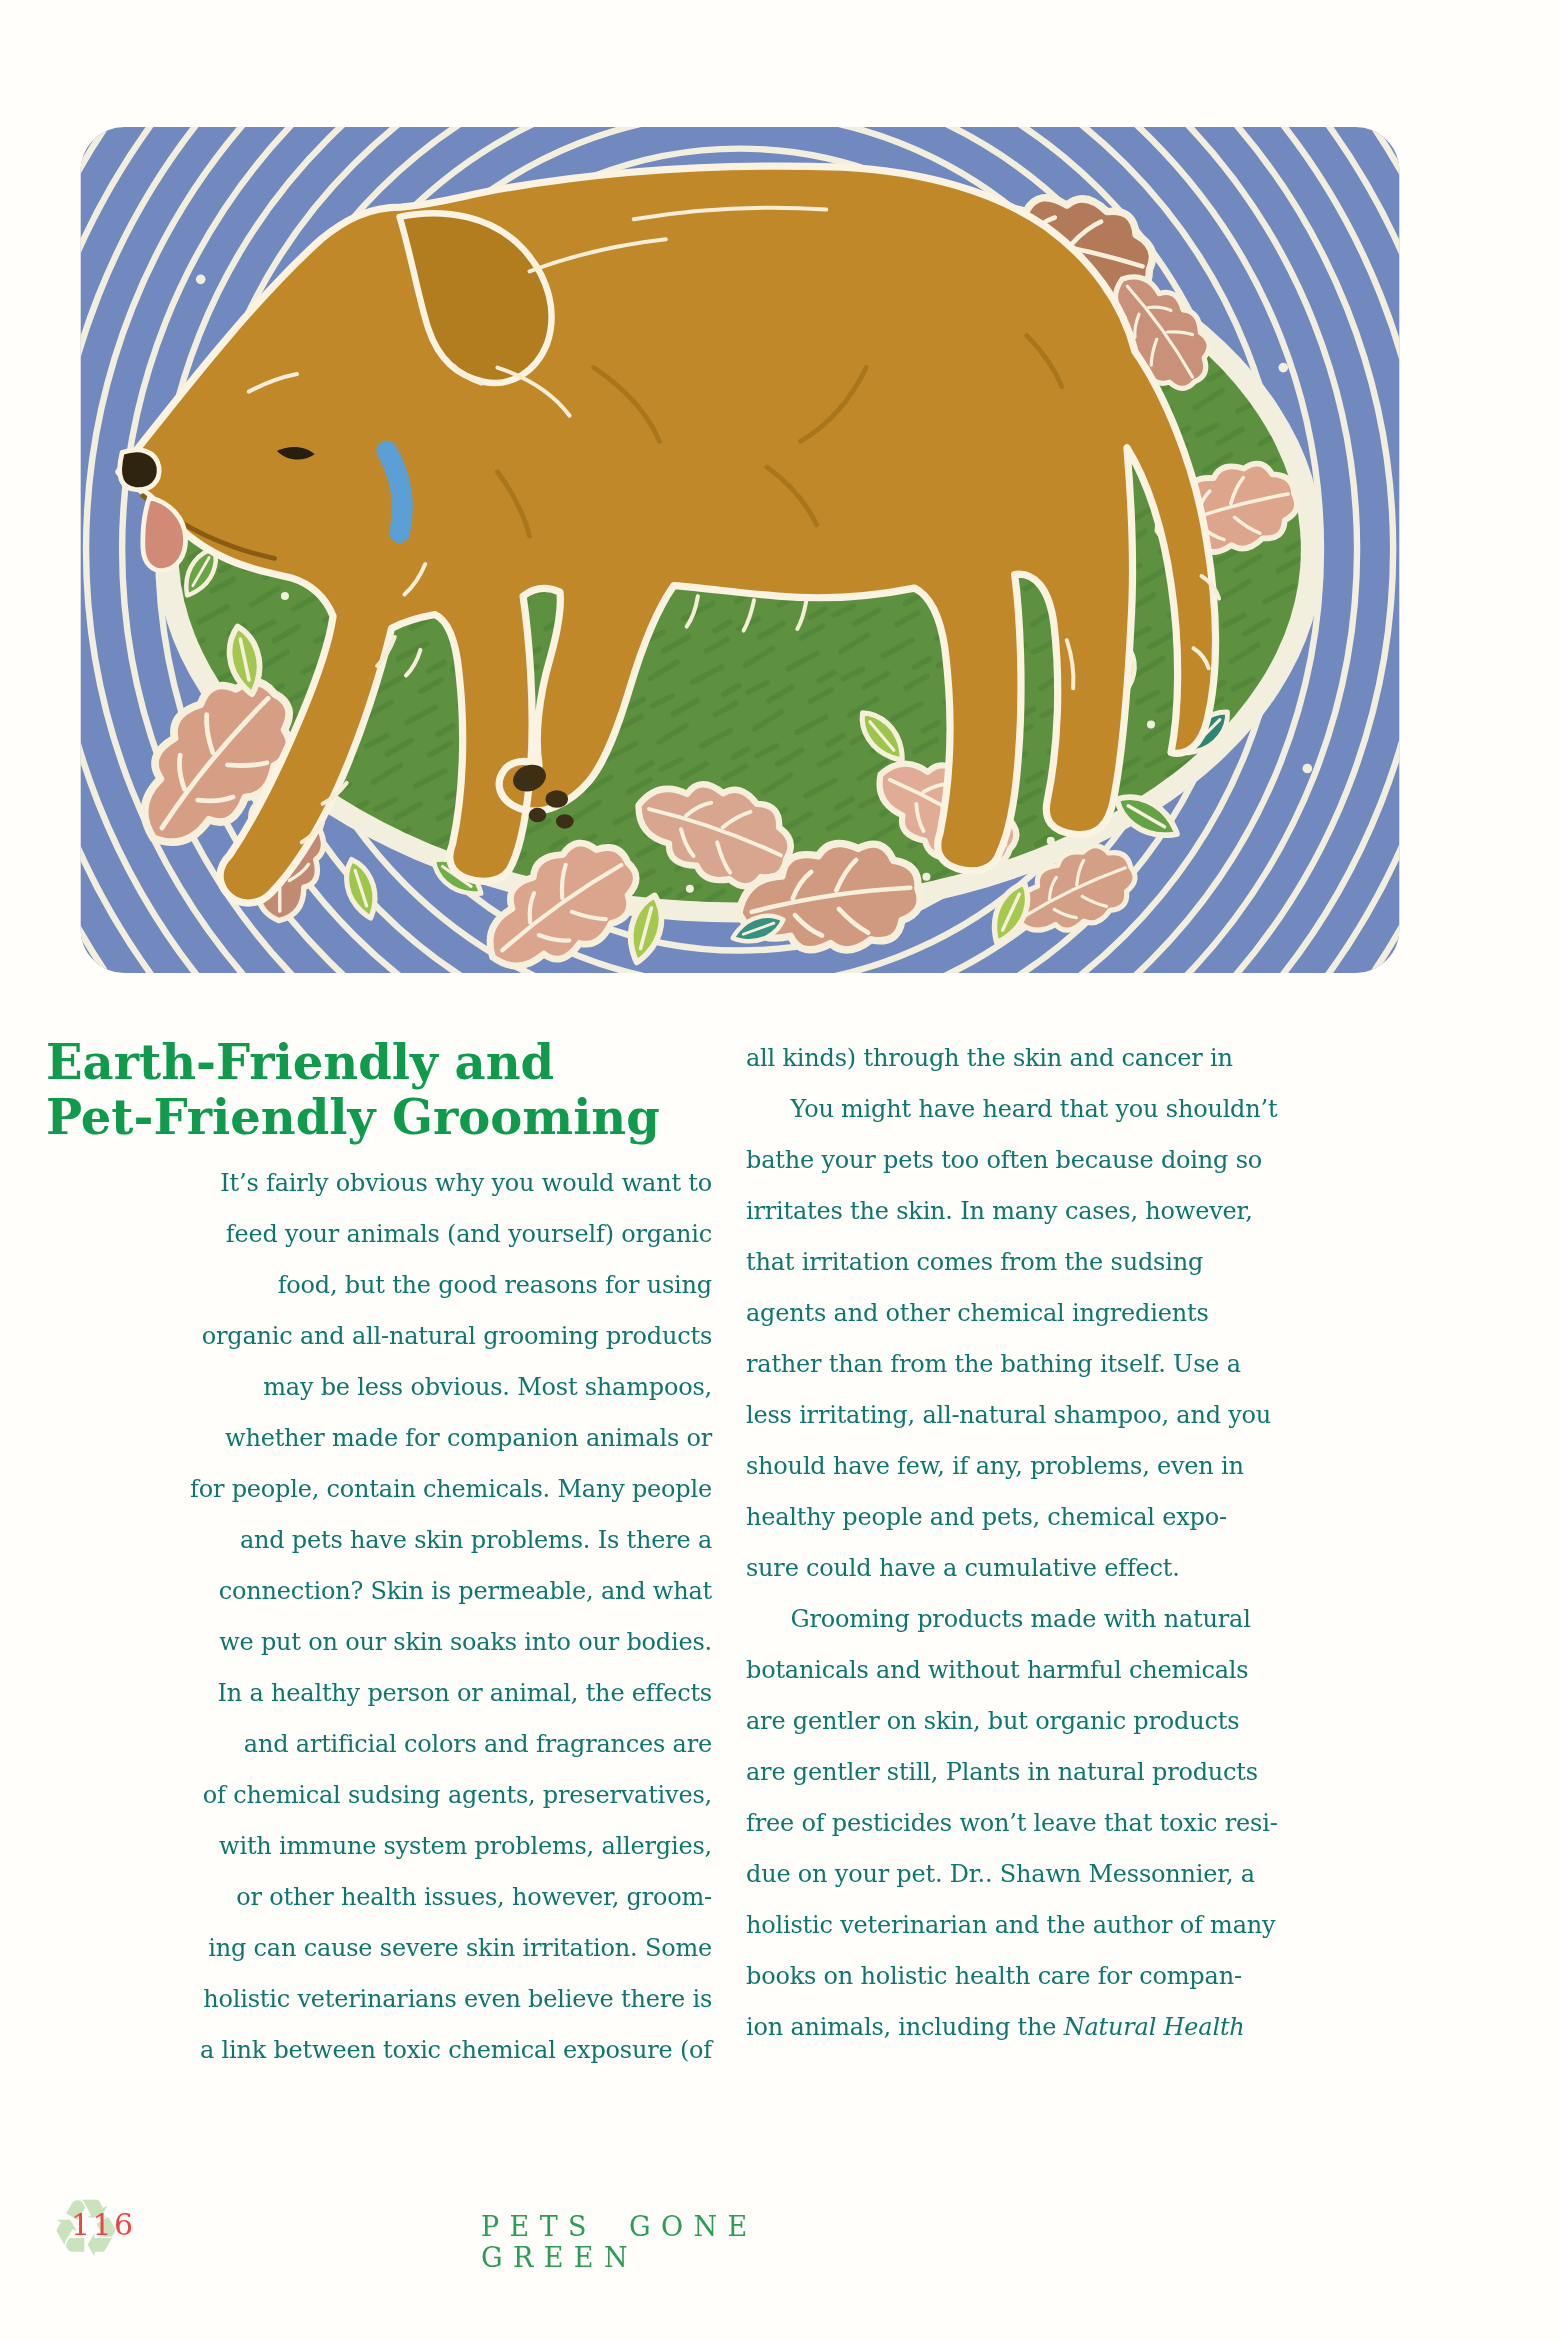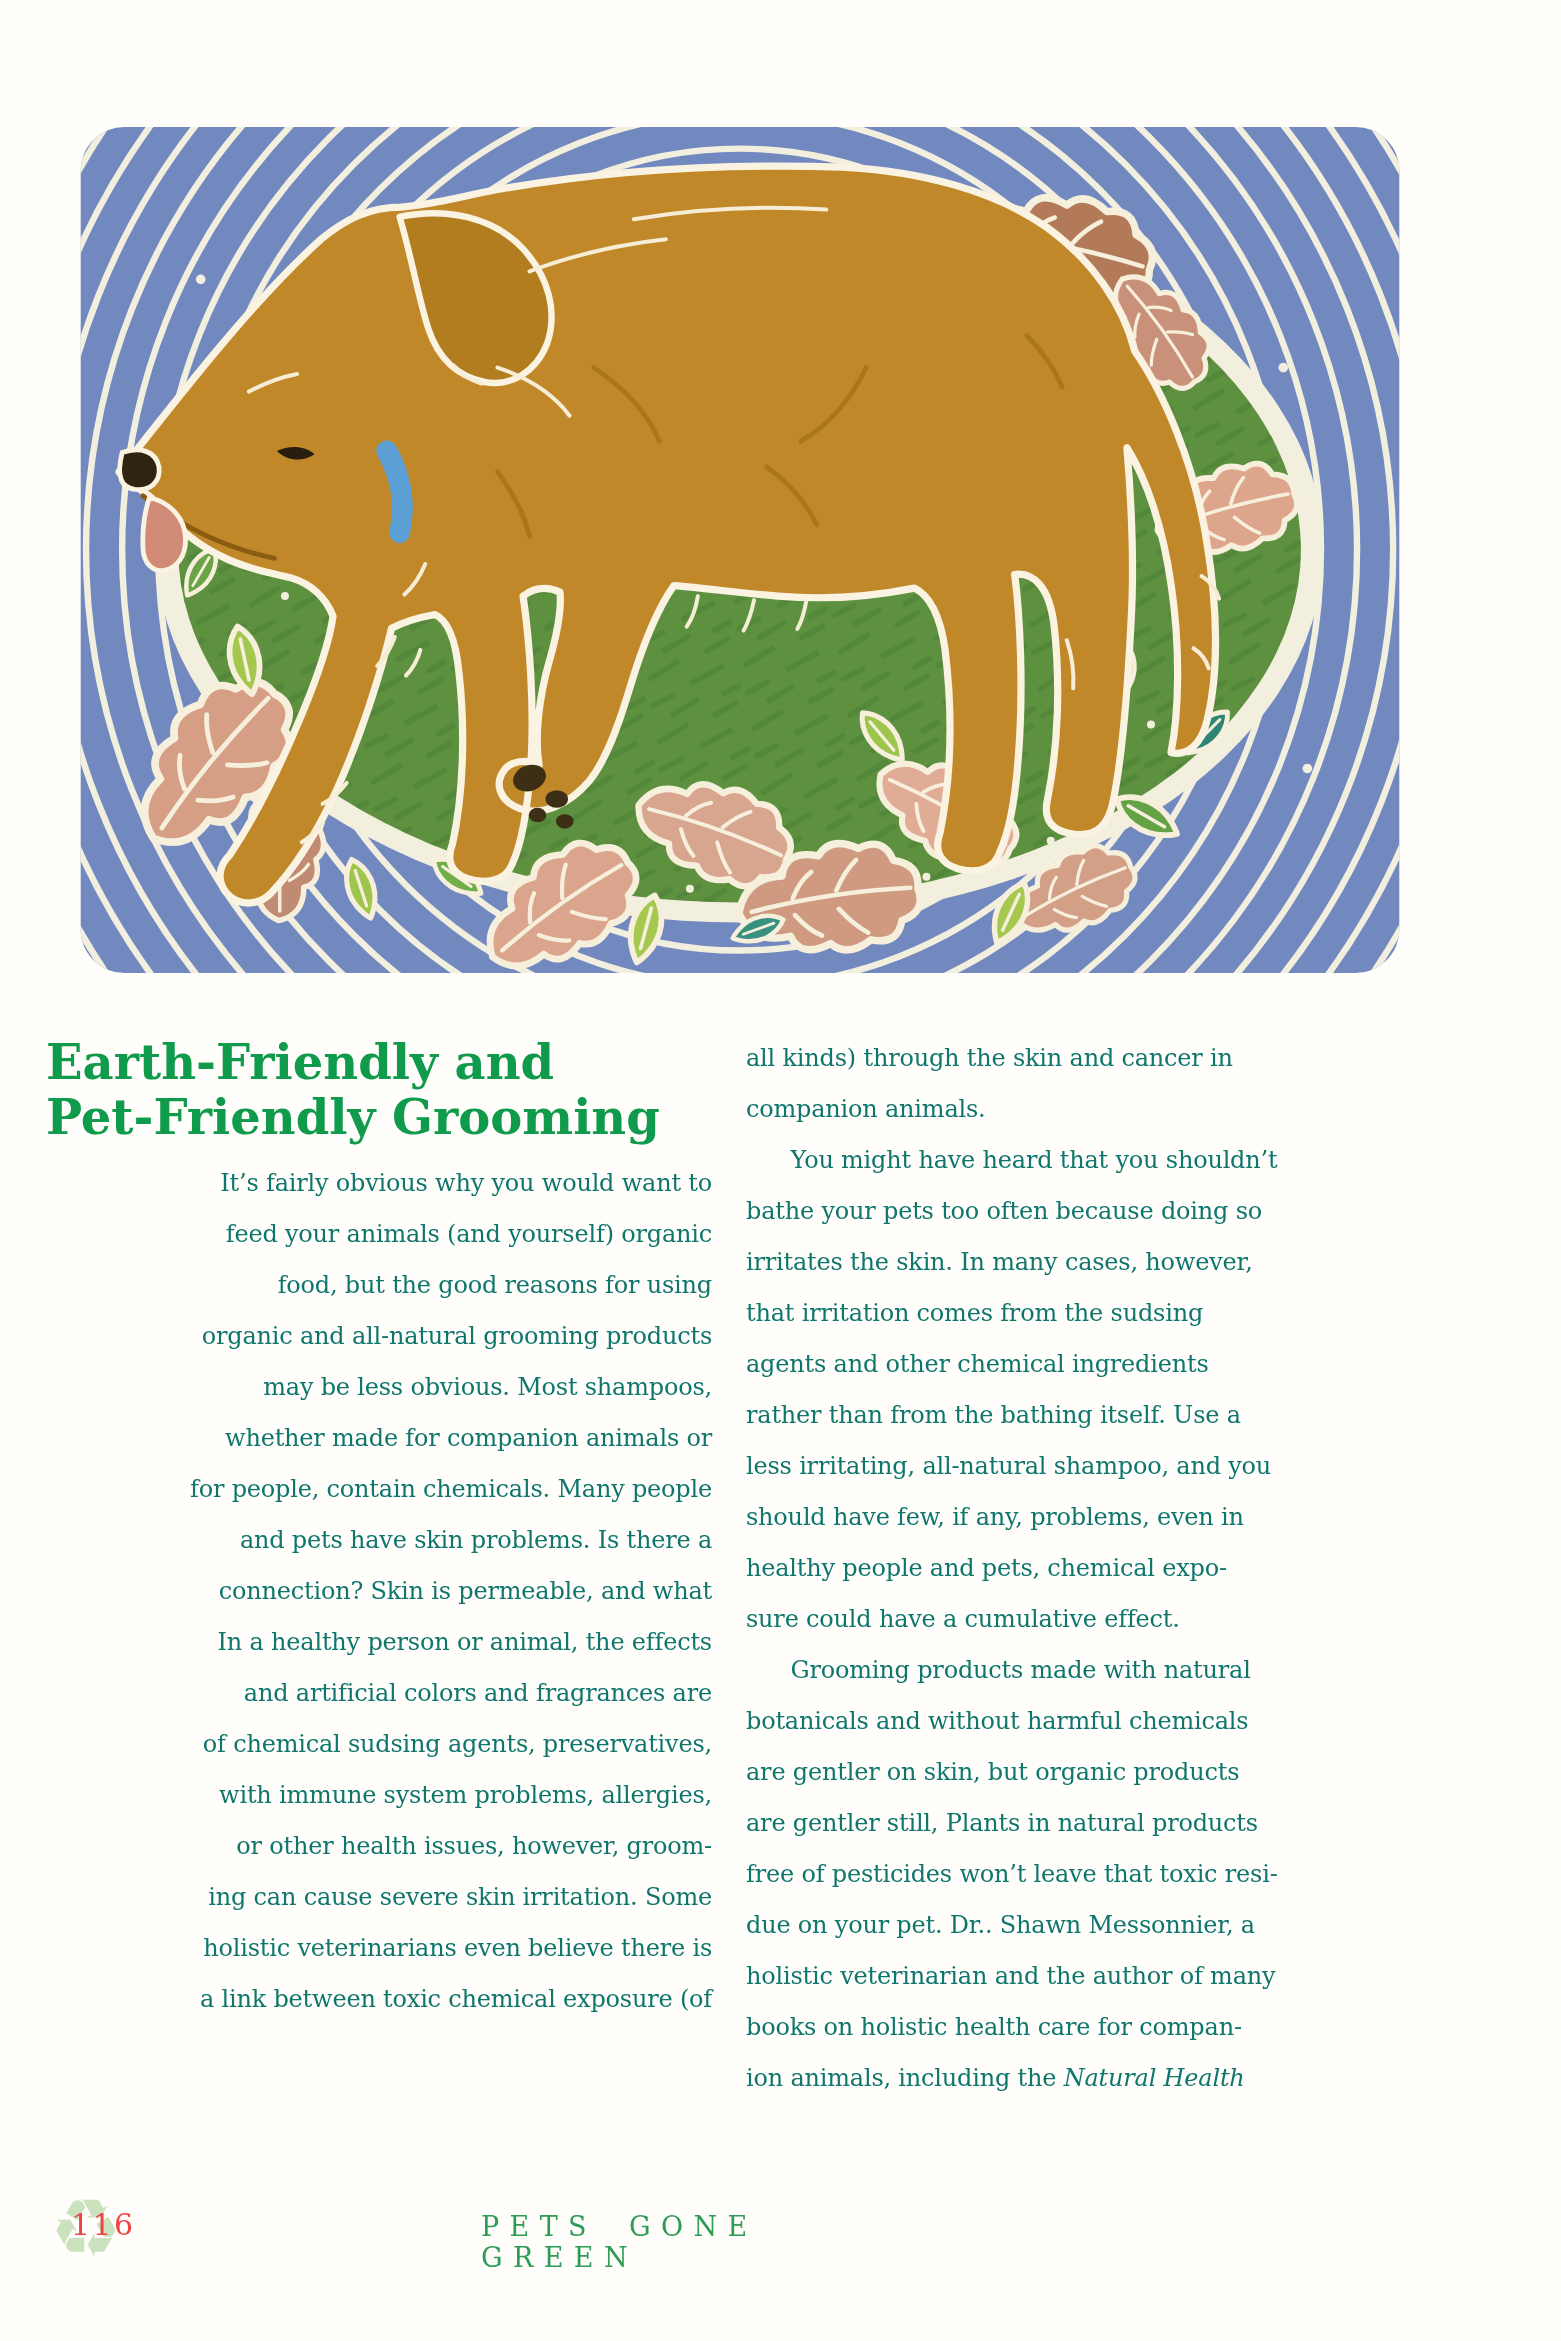--- a/index.html
+++ b/index.html
@@ -244,32 +244,32 @@
   <div class="col col-left">
       <div class="tline"><span>It’s fairly obvious why you would want to</span></div>
       <div class="tline"><span>feed your animals (and yourself) organic</span></div>
       <div class="tline"><span>food, but the good reasons for using</span></div>
       <div class="tline"><span>organic and all-natural grooming products</span></div>
       <div class="tline"><span>may be less obvious. Most shampoos,</span></div>
       <div class="tline"><span>whether made for companion animals or</span></div>
       <div class="tline"><span>for people, contain chemicals. Many people</span></div>
       <div class="tline"><span>and pets have skin problems. Is there a</span></div>
       <div class="tline"><span>connection? Skin is permeable, and what</span></div>
+      <div class="tline"><span>we put on our skin soaks into our bodies.</span></div>
       <div class="tline"><span>      In a healthy person or animal, the effects</span></div>
       <div class="tline"><span>and artificial colors and fragrances are</span></div>
       <div class="tline"><span>of chemical sudsing agents, preservatives,</span></div>
       <div class="tline"><span>with immune system problems, allergies,</span></div>
       <div class="tline"><span>or other health issues, however, groom-</span></div>
       <div class="tline"><span>ing can cause severe skin irritation. Some</span></div>
       <div class="tline"><span>holistic veterinarians even believe there is</span></div>
       <div class="tline"><span>a link between toxic chemical exposure (of</span></div>
     </div>
   <div class="col col-right">
       <div class="tline"><span>all kinds) through the skin and cancer in</span></div>
-      <div class="tline"><span>companion animals.</span></div>
       <div class="tline"><span>      You might have heard that you shouldn’t</span></div>
       <div class="tline"><span>bathe your pets too often because doing so</span></div>
       <div class="tline"><span>irritates the skin. In many cases, however,</span></div>
       <div class="tline"><span>that irritation comes from the sudsing</span></div>
       <div class="tline"><span>agents and other chemical ingredients</span></div>
       <div class="tline"><span>rather than from the bathing itself. Use a</span></div>
       <div class="tline"><span>less irritating, all-natural shampoo, and you</span></div>
       <div class="tline"><span>should have few, if any, problems, even in</span></div>
       <div class="tline"><span>healthy people and pets, chemical expo-</span></div>
       <div class="tline"><span>sure could have a cumulative effect.</span></div>

